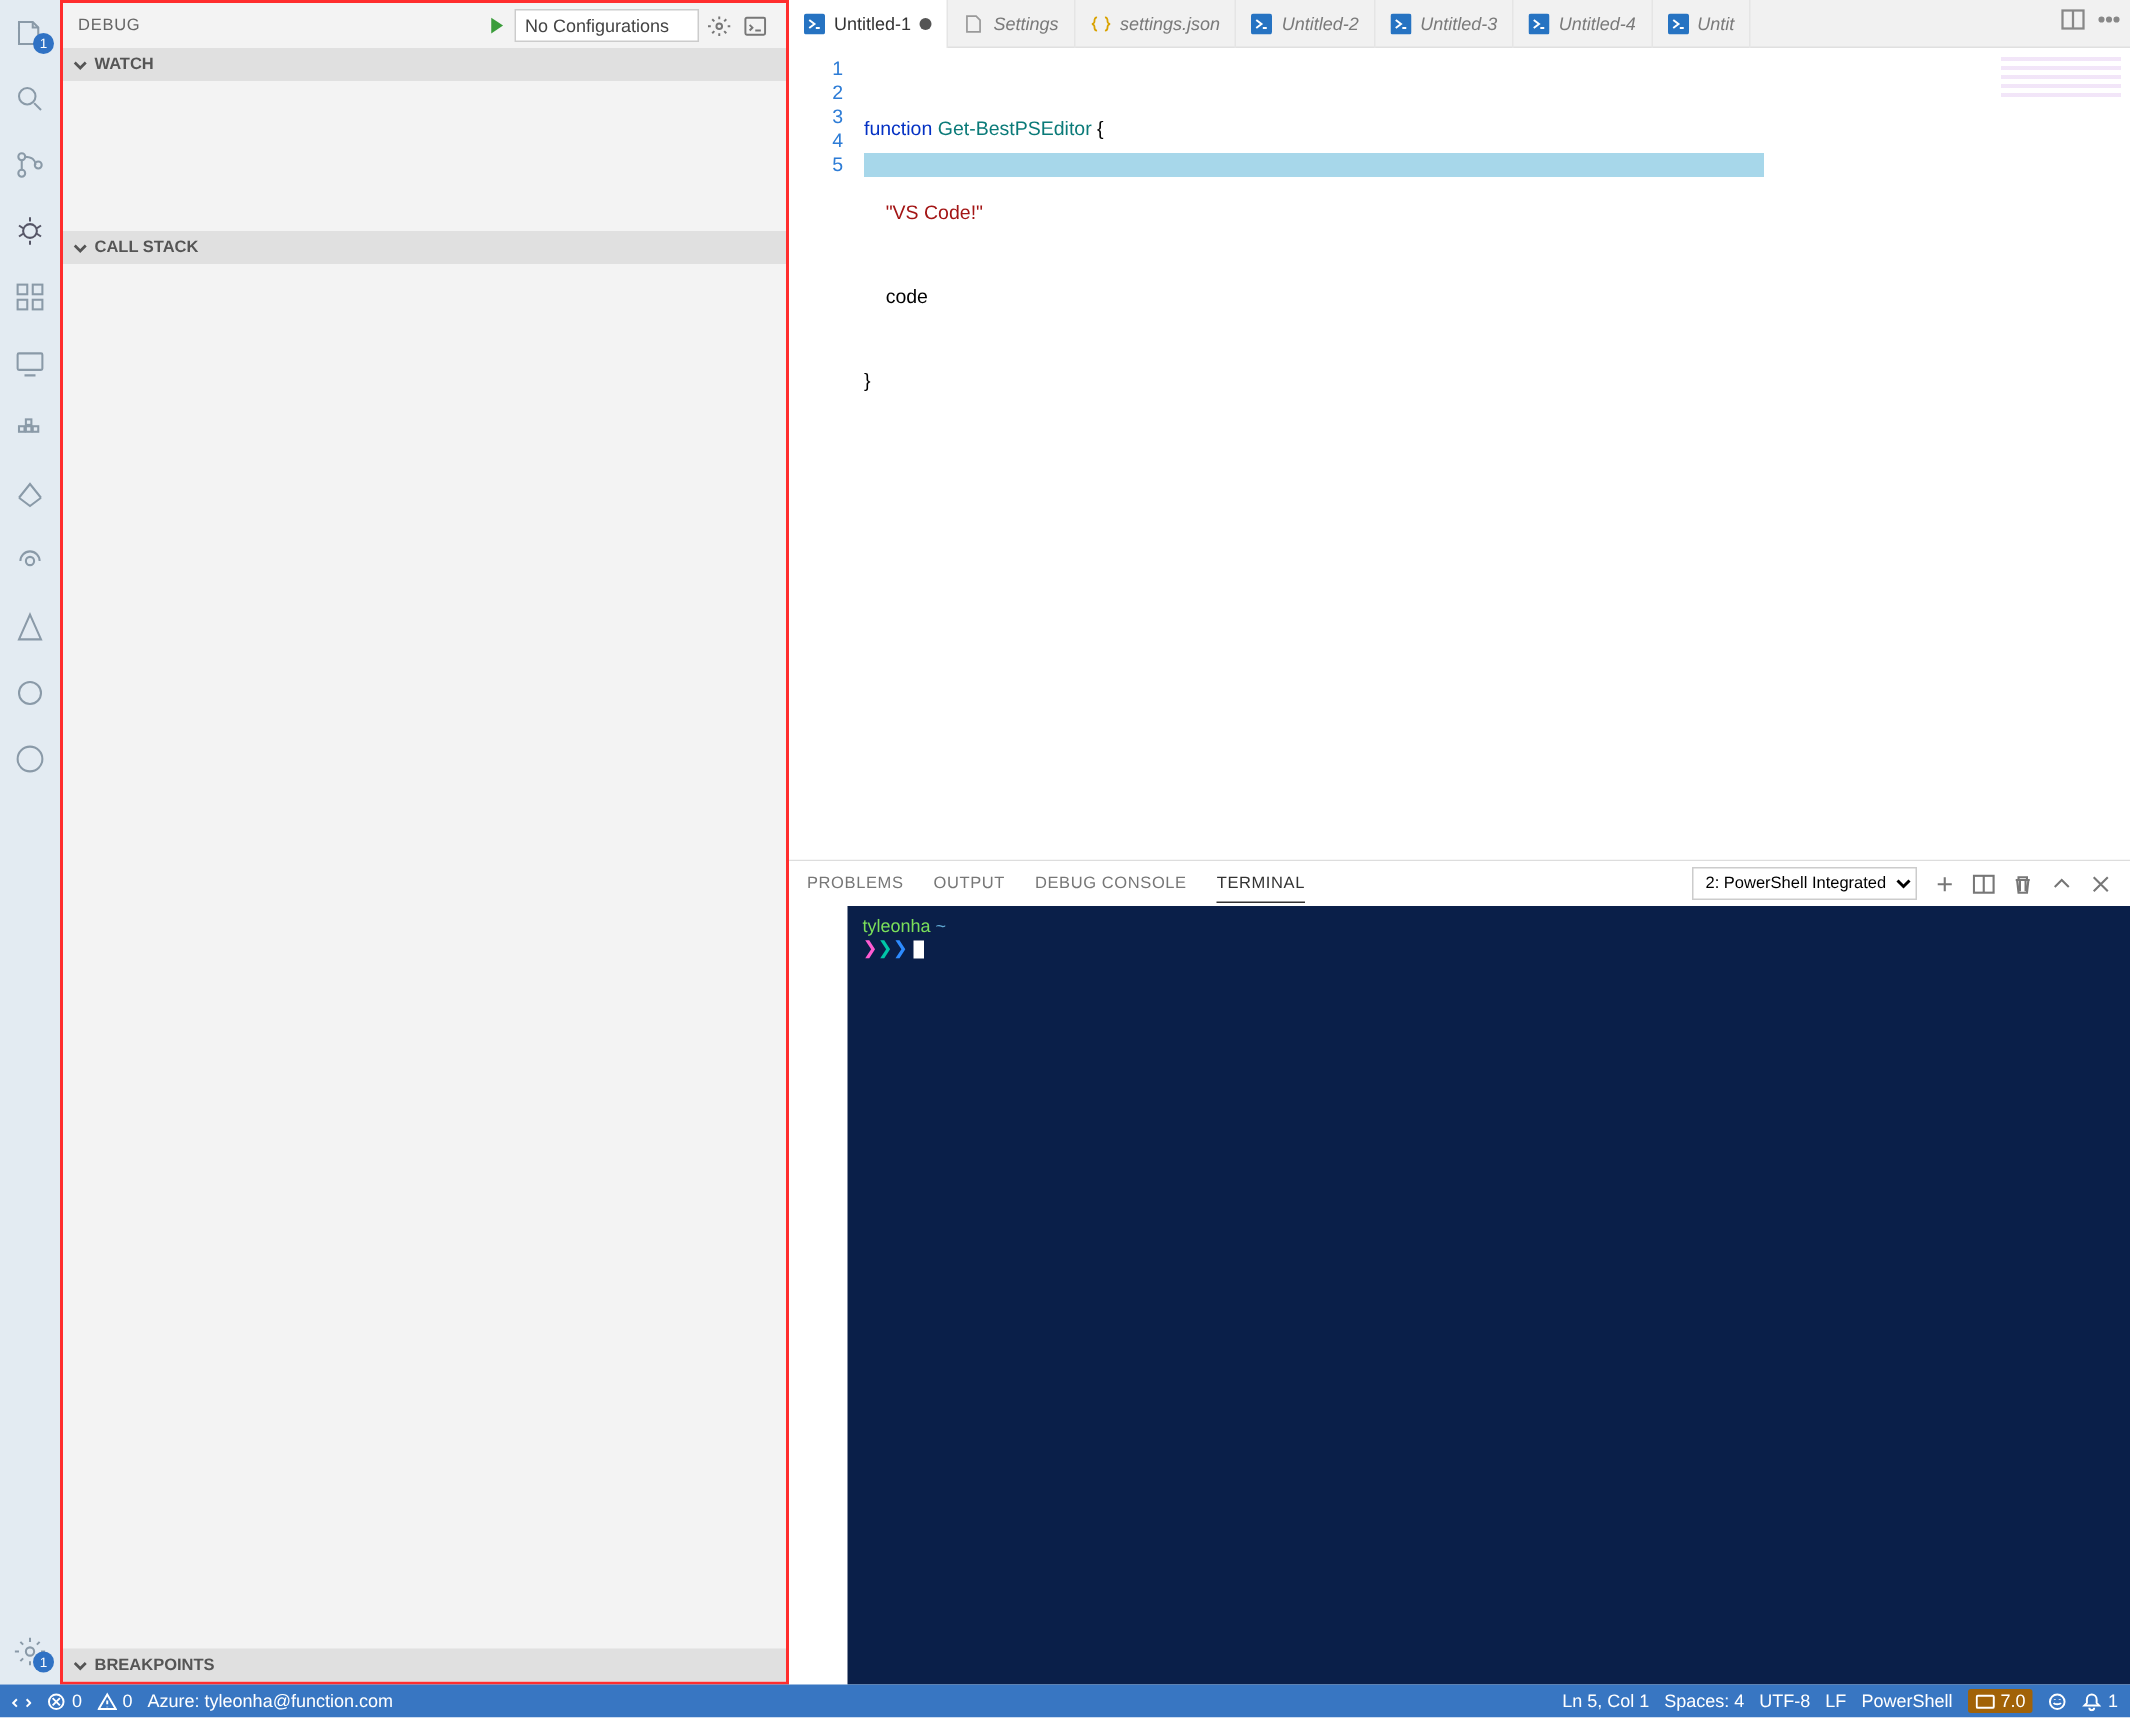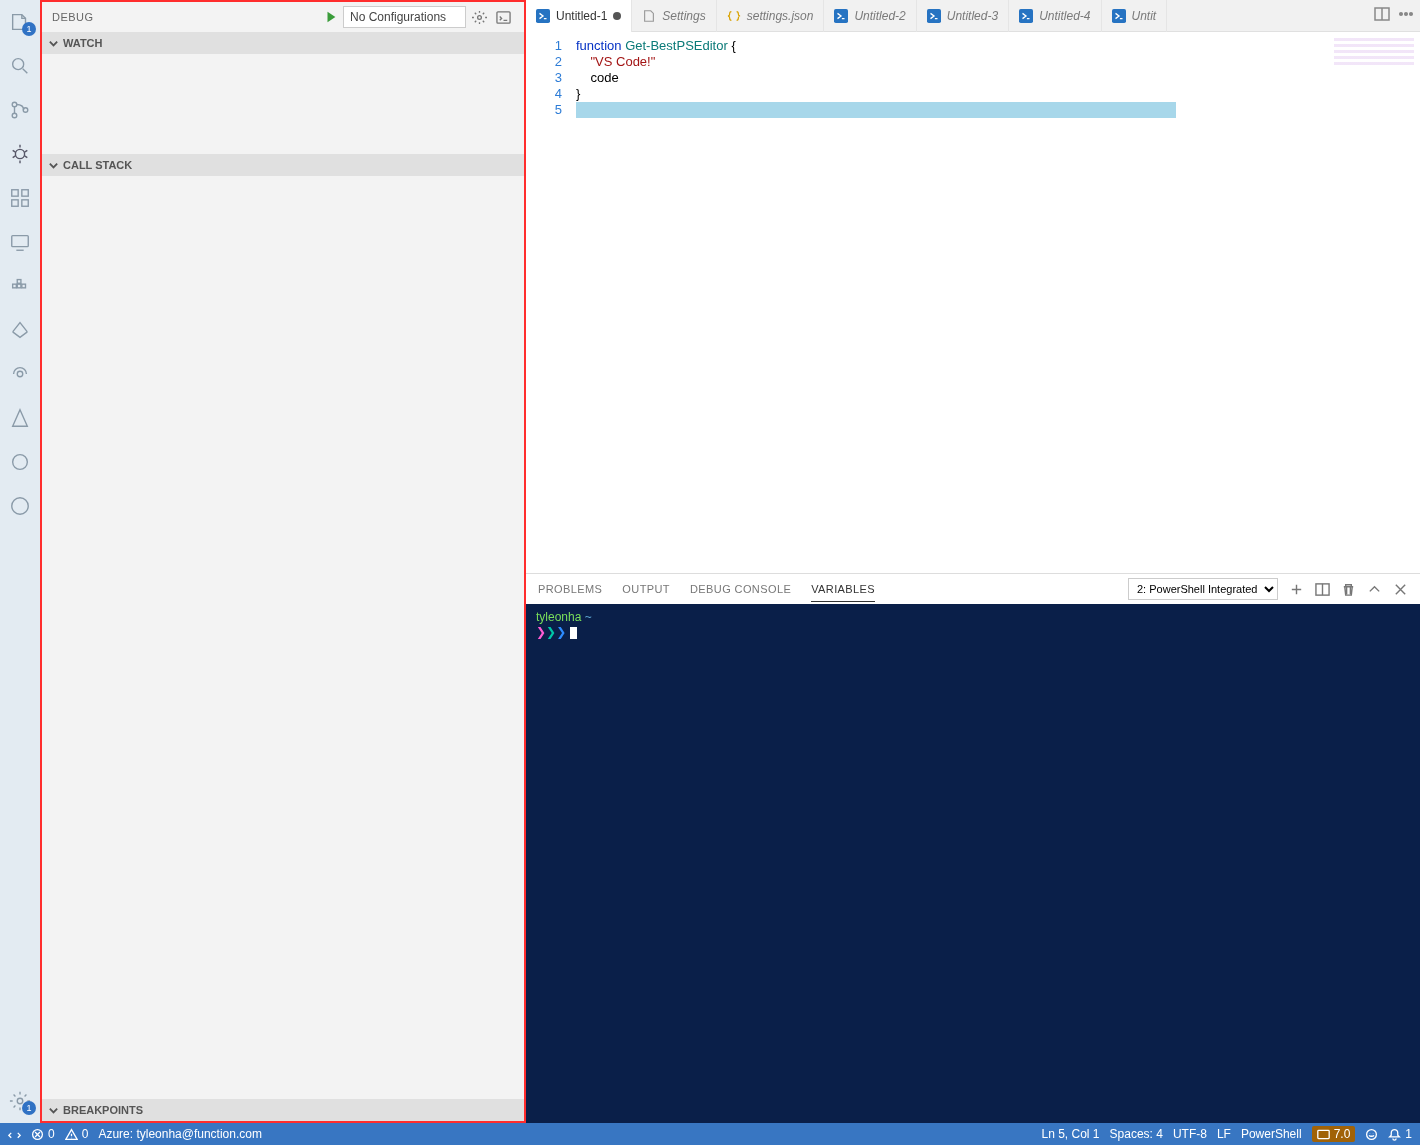--- a/index.html
+++ b/index.html
@@ -35,35 +35,35 @@
 .tab.active { background:#fff; color:#333; font-style:normal; }
 .tab .ticon { width:14px; height:14px; display:flex; align-items:center; justify-content:center; }
 .tab .ticon svg{width:14px;height:14px;}
 .tab .dirty { width:8px; height:8px; border-radius:50%; background:#555; }
 .tabbar .tab-actions { margin-left:auto; display:flex; align-items:center; padding:0 6px; gap:8px; color:#888; }
 .tab-actions svg{width:16px;height:16px;stroke:#888;fill:none;stroke-width:1.5;}
 .editor { flex:1; display:flex; font-family:Menlo,Consolas,monospace; font-size:13px; line-height:16px; background:#fff; position:relative; overflow:hidden; }
 .gutter { width:50px; text-align:right; color:#2d7cd6; padding:6px 14px 0 0; user-select:none; }
 .gutter div{height:16px;}
 .code { flex:1; padding:6px 0 0 0; position:relative; }
-.code .line { height:16px; white-space:pre; }
+.code .line { height:16px; white-space:pre;margin-top:40px; }
 .kw { color:#0431c4; }
 .fn { color:#0a7a78; }
 .str { color:#a31515; }
 .code .highlight { position:absolute; left:0; top:70px; height:16px; width:600px; background:#9dd3e8; opacity:.9; }
 .minimap { position:absolute; top:6px; right:6px; width:80px; height:30px; background:repeating-linear-gradient(#e5ccf2 0 3px, transparent 3px 6px); opacity:.5; }
 .panel { height:550px; display:flex; flex-direction:column; border-top:1px solid #ddd; }
 .panel-tabs { height:30px; display:flex; align-items:center; padding:0 12px; gap:20px; background:#fff; }
 .panel-tab { font-size:11px; color:#777; letter-spacing:.4px; cursor:pointer; padding:6px 0; }
 .panel-tab.active { color:#333; border-bottom:1px solid #333; }
 .panel-tabs .panel-actions { margin-left:auto; display:flex; align-items:center; gap:10px; }
 .panel-actions select { font-size:11px; height:22px; border:1px solid #ccc; padding:0 4px; background:#fff; width:150px; }
 .panel-actions .pa-icon { width:16px; height:16px; cursor:pointer; display:flex; align-items:center; justify-content:center; }
 .panel-actions svg{width:15px;height:15px;stroke:#777;fill:none;stroke-width:1.5;}
-.terminal { flex:1; background:#0a1f49; color:#ddd; font-family:Menlo,Consolas,monospace; font-size:12px; padding:6px 10px; line-height:15px; }
+.terminal { flex:1; background:#0a1f49; color:#ddd; font-family:Menlo,Consolas,monospace; font-size:12px; padding:6px 10px; line-height:15px;margin-left:39px; }
 .terminal .prompt1 { color:#7adf5a; }
 .terminal .prompt2 .c1{color:#ff5bd2;} .terminal .prompt2 .c2{color:#00c6a7;} .terminal .prompt2 .c3{color:#2d8bff;}
 .terminal .cursor { display:inline-block; width:7px; height:12px; background:#fff; vertical-align:middle; }
 .statusbar { height:22px; background:#3876c2; color:#fff; display:flex; align-items:center; font-size:12px; padding:0 8px; gap:12px; }
 .statusbar .sb-left { display:flex; align-items:center; gap:10px; }
 .statusbar .sb-right { margin-left:auto; display:flex; align-items:center; gap:10px; }
 .statusbar .sb-item { display:flex; align-items:center; gap:4px; cursor:pointer; }
 .statusbar svg { width:13px; height:13px; stroke:#fff; fill:none; stroke-width:1.6; }
 .sb-green { background:#a16207; padding:0 5px; height:16px; display:flex; align-items:center; border-radius:2px; gap:3px; }
 select{position:relative;}
@@ -308,21 +308,21 @@
           <div class="highlight"></div>
         </div>
         <div class="minimap"></div>
       </div>
 
       <div class="panel">
         <div class="panel-tabs">
           <div class="panel-tab">PROBLEMS</div>
           <div class="panel-tab">OUTPUT</div>
           <div class="panel-tab">DEBUG CONSOLE</div>
-          <div class="panel-tab active">VARIABLES</div>
+          <div class="panel-tab active">TERMINAL</div>
           <div class="panel-actions">
             <select><option>2: PowerShell Integrated Con</option></select>
             <div class="pa-icon">
                 <svg viewBox="0 0 16 16">
                   <path d="M8 3v10M3 8h10"></path>
                 </svg>
               </div>
             <div class="pa-icon">
                 <svg viewBox="0 0 16 16">
                   <rect x="1" y="2" width="14" height="12"></rect>

